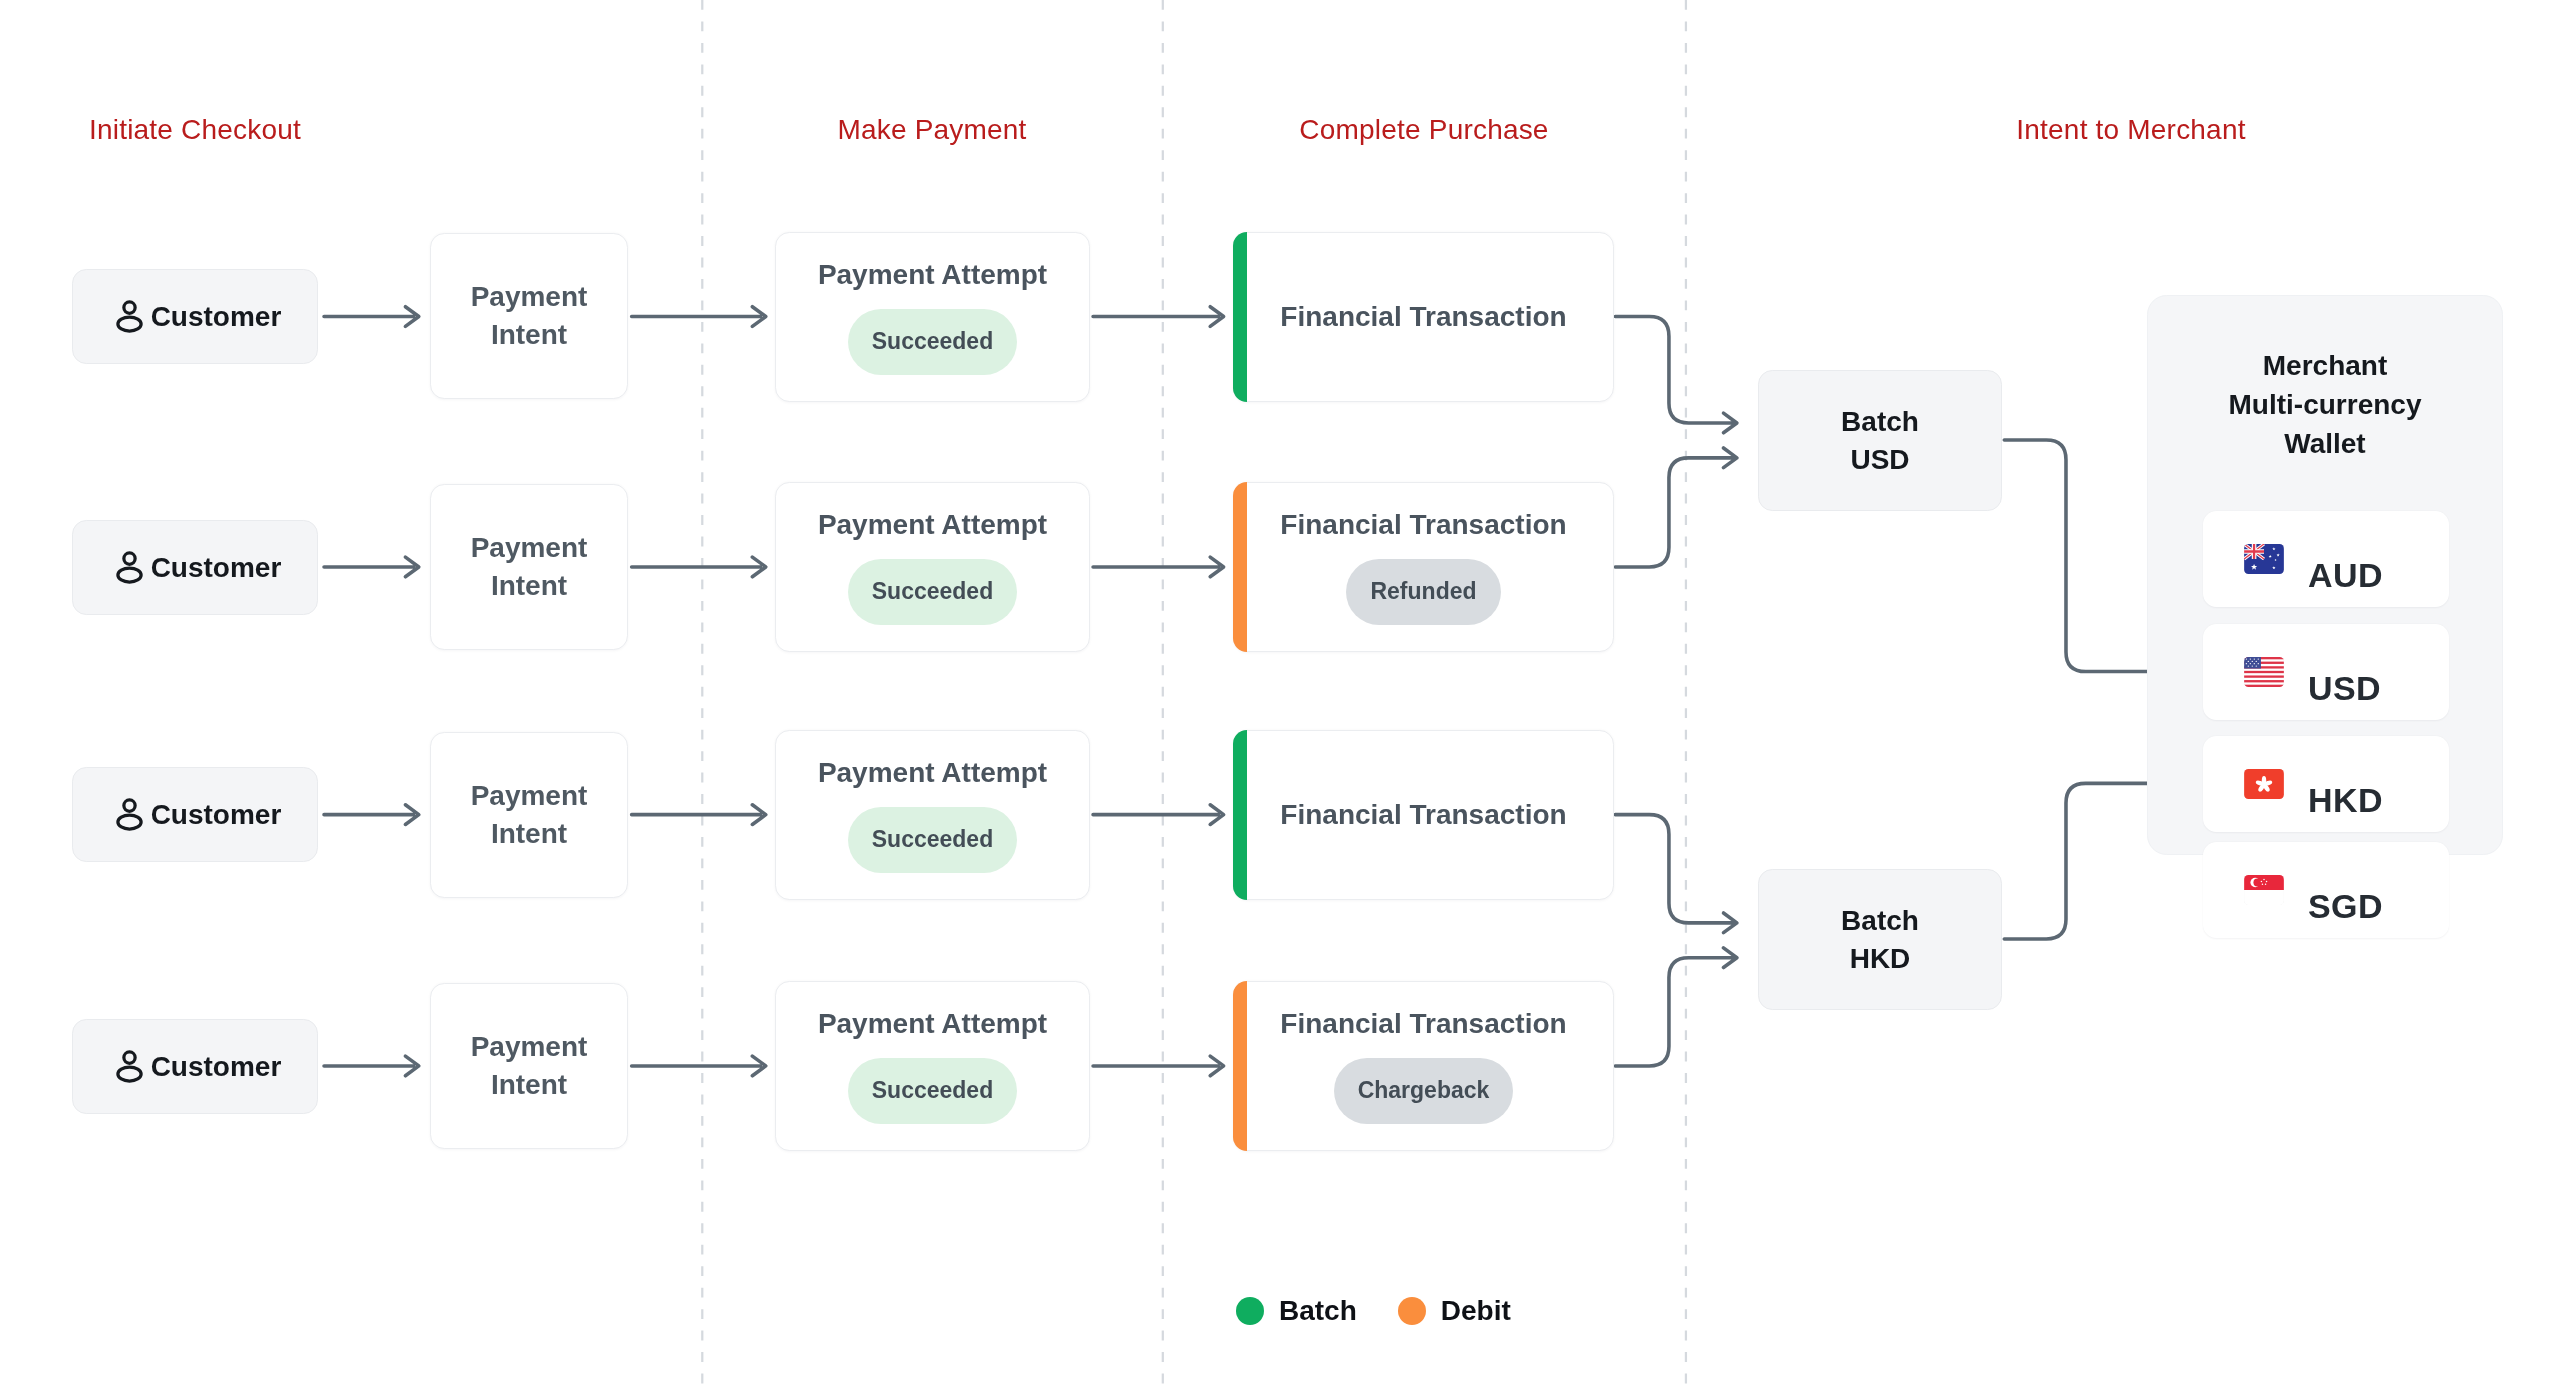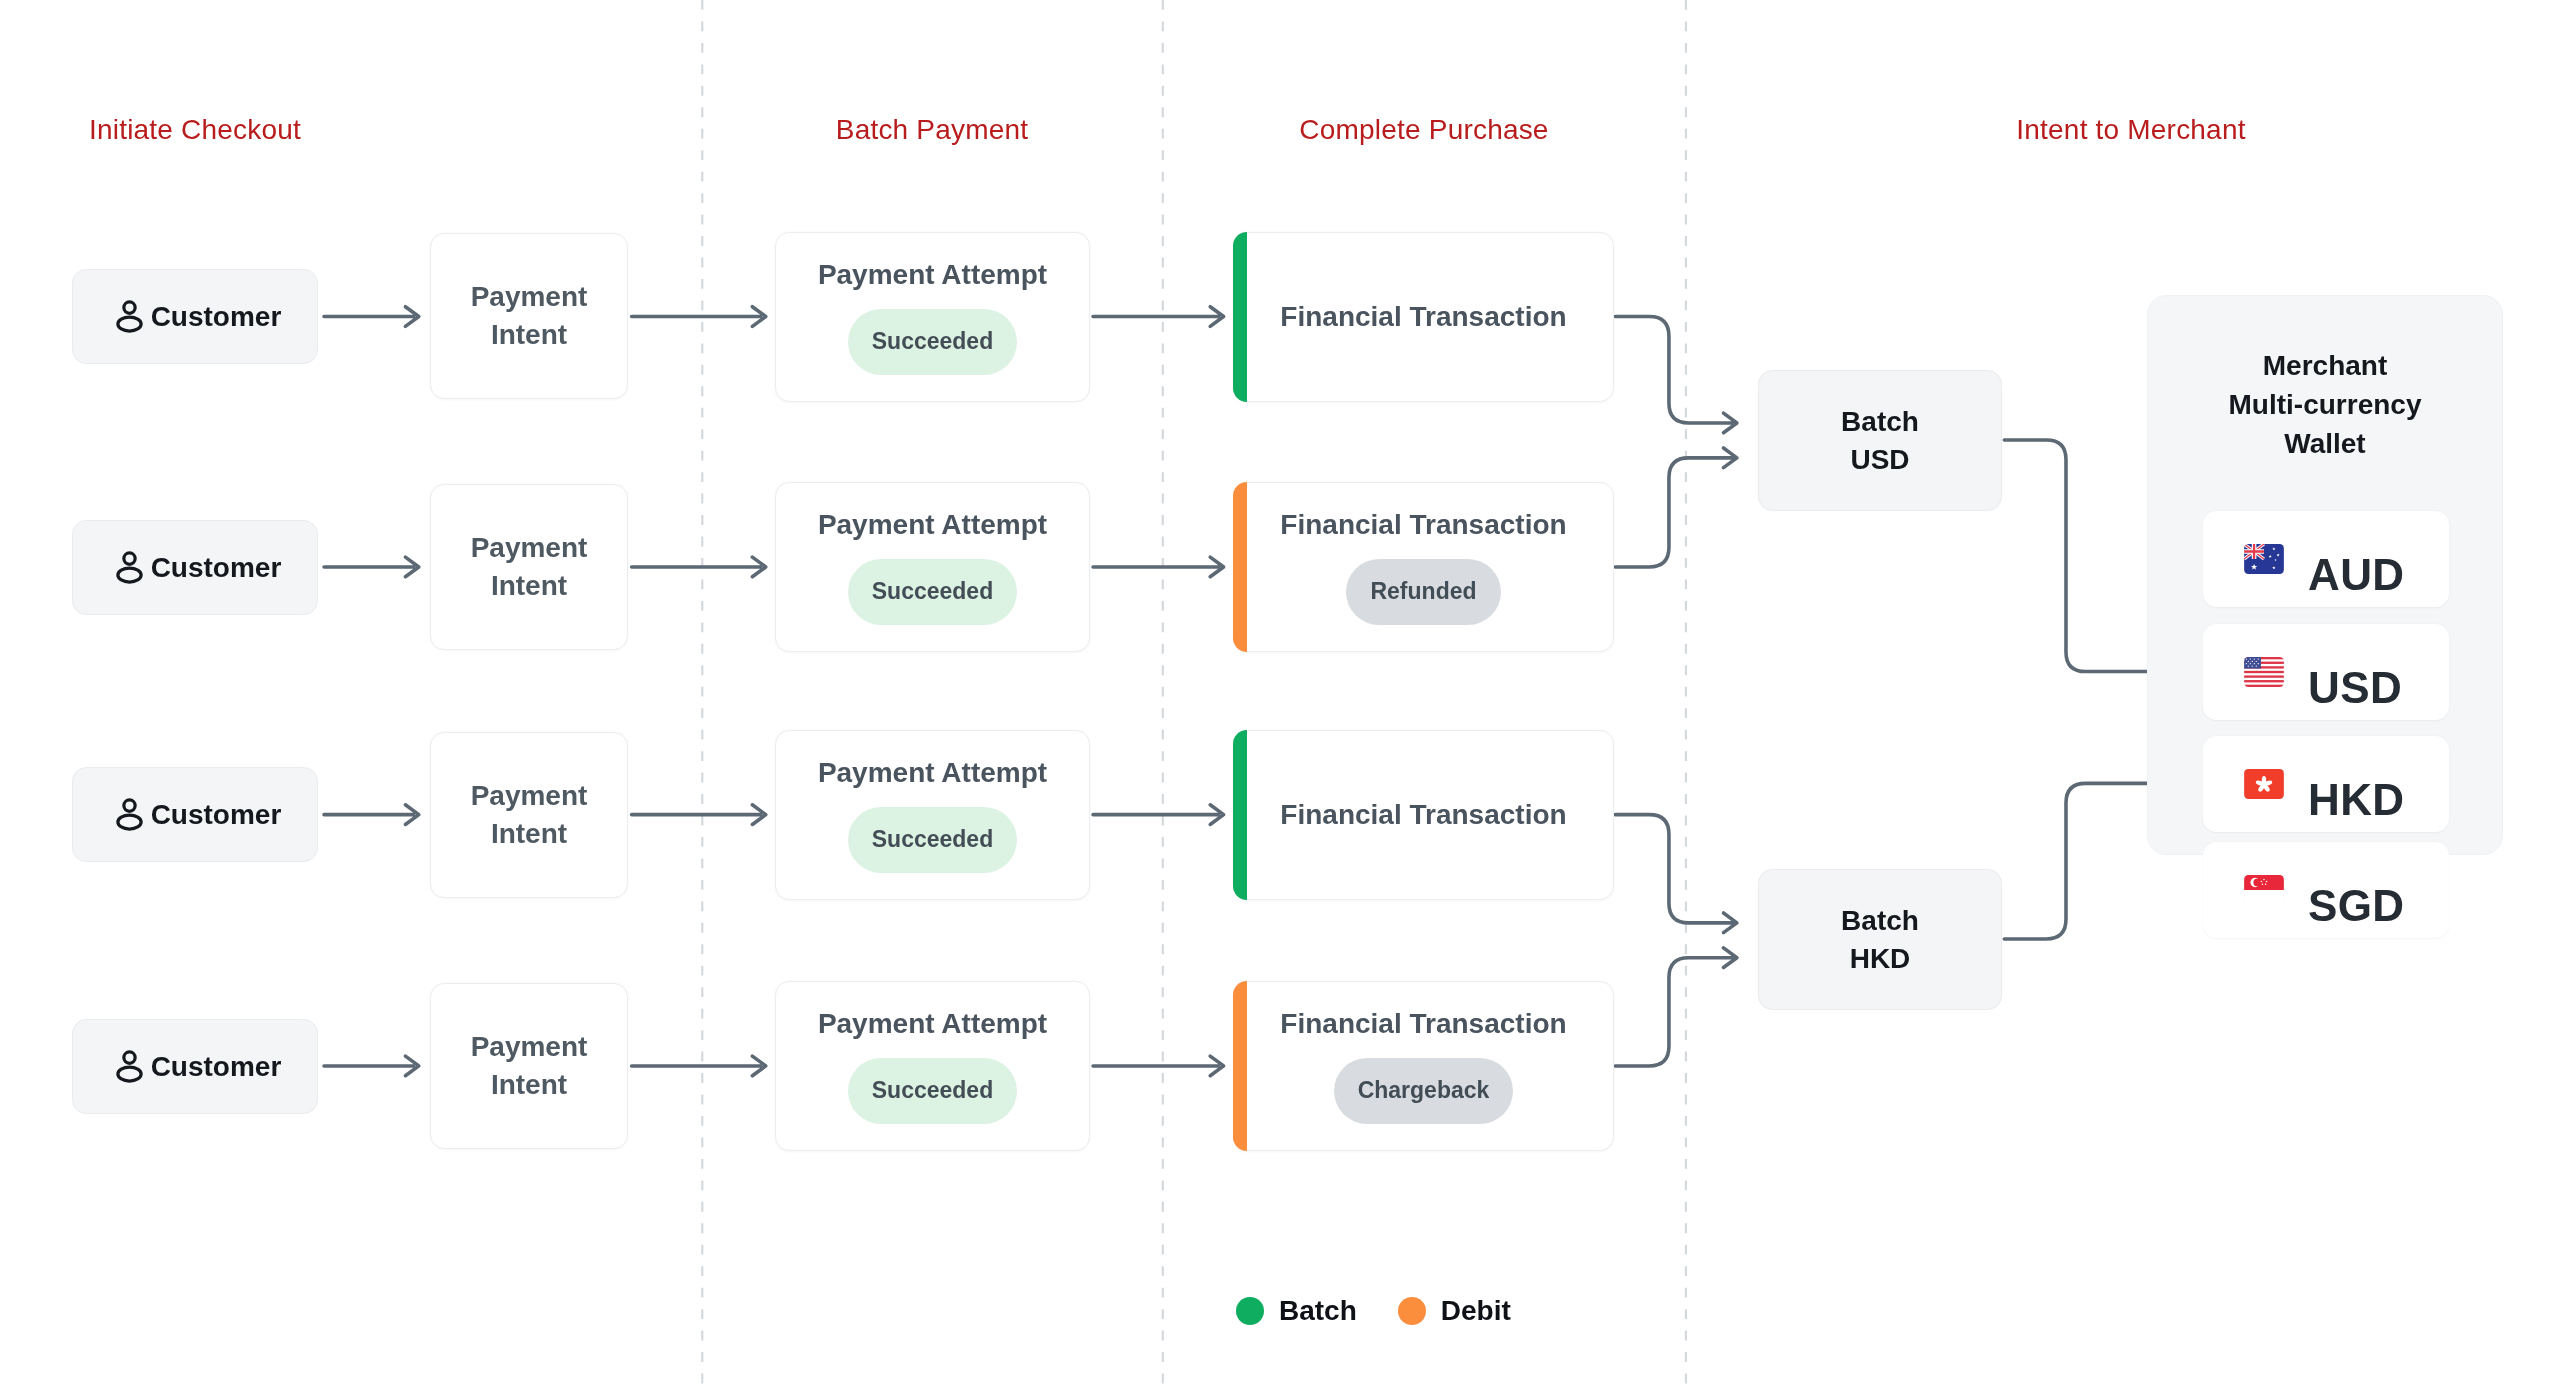--- a/index.html
+++ b/index.html
@@ -24,21 +24,21 @@
   .flow-bar{position:absolute;left:-1.3px;top:-1.3px;bottom:-1.3px;width:14.3px;border-radius:14.3px 0 0 14.3px;}
   .batch-node{flex-direction:column;text-align:center;font-size:28px;font-weight:600;color:#15191E;line-height:38px;}
   .wallet-panel{position:absolute;left:2147px;top:295px;width:356px;height:560px;background:#F5F6F8;
                 border:1.3px solid #EFF1F4;border-radius:19.7px;box-sizing:border-box;}
   .wallet-title{position:absolute;left:0;top:50px;width:100%;text-align:center;font-size:28px;
                 font-weight:600;color:#15191E;line-height:39px;}
   .wallet-title span{display:block;}
   .currency-row{position:absolute;left:55px;width:246px;height:96px;background:#ffffff;border-radius:13.4px;
                 display:flex;align-items:center;padding-left:41px;box-sizing:border-box;gap:24px;
                 box-shadow:0 0.9px 1.8px rgba(16,24,40,.05);}
-  .currency-code{font-size:44px;font-weight:700;color:#262C33;letter-spacing:0.4px;margin-top:32px;}
+  .currency-code{font-size:34px;font-weight:700;color:#262C33;letter-spacing:0.4px;margin-top:32px;}
   .flag{width:40px;height:30px;border-radius:4.5px;overflow:hidden;position:relative;flex:0 0 auto;
         box-shadow:inset 0 0 0 0.9px rgba(0,0,0,.08);}
   .flag svg{display:block;width:100%;height:100%;}
   .legend{position:absolute;left:1236px;top:1295px;display:flex;align-items:center;gap:41px;}
   .legend-item{display:flex;align-items:center;gap:15px;}
   .legend-dot{width:28px;height:28px;border-radius:50%;}
   .legend-label{font-size:28px;font-weight:600;color:#0E1116;}
 </style>
 </head>
 <body>
@@ -74,21 +74,21 @@
 
       <path d="M1806 911 H1844 Q1866 911 1866 933 V1010 Q1866 1032 1888 1032 H1940 M1927 1021 L1942 1032 L1927 1043"></path>
       <path d="M1806 1192 H1844 Q1866 1192 1866 1170 V1093 Q1866 1071 1888 1071 H1940 M1927 1060 L1942 1071 L1927 1082"></path>
 
       <path d="M2241 492 H2288 Q2310 492 2310 514 V729 Q2310 751 2332 751 H2432 M2419 740 L2434 751 L2419 762"></path>
       <path d="M2241 1050 H2288 Q2310 1050 2310 1028 V898 Q2310 876 2332 876 H2432 M2419 865 L2434 876 L2419 887"></path>
     </g>
   </svg>
 
   <div class="col-header" style="left:195px;top:114px;">Initiate Checkout</div>
-  <div class="col-header" style="left:932px;top:114px;">Batch Payment</div>
+  <div class="col-header" style="left:932px;top:114px;">Make Payment</div>
   <div class="col-header" style="left:1424px;top:114px;">Complete Purchase</div>
   <div class="col-header" style="left:2131px;top:114px;">Intent to Merchant</div>
 
   <div class="node gray-node customer-node" style="left:72px;top:269px;width:246px;height:95px;">
     <svg width="41" height="41" viewBox="0 0 24 24">
       <g fill="none" stroke="#15191E" stroke-width="1.9">
         <circle cx="12" cy="6.8" r="3.3"></circle>
           <ellipse cx="12" cy="16.4" rx="6.8" ry="4.1"></ellipse>
       </g>
     </svg>

